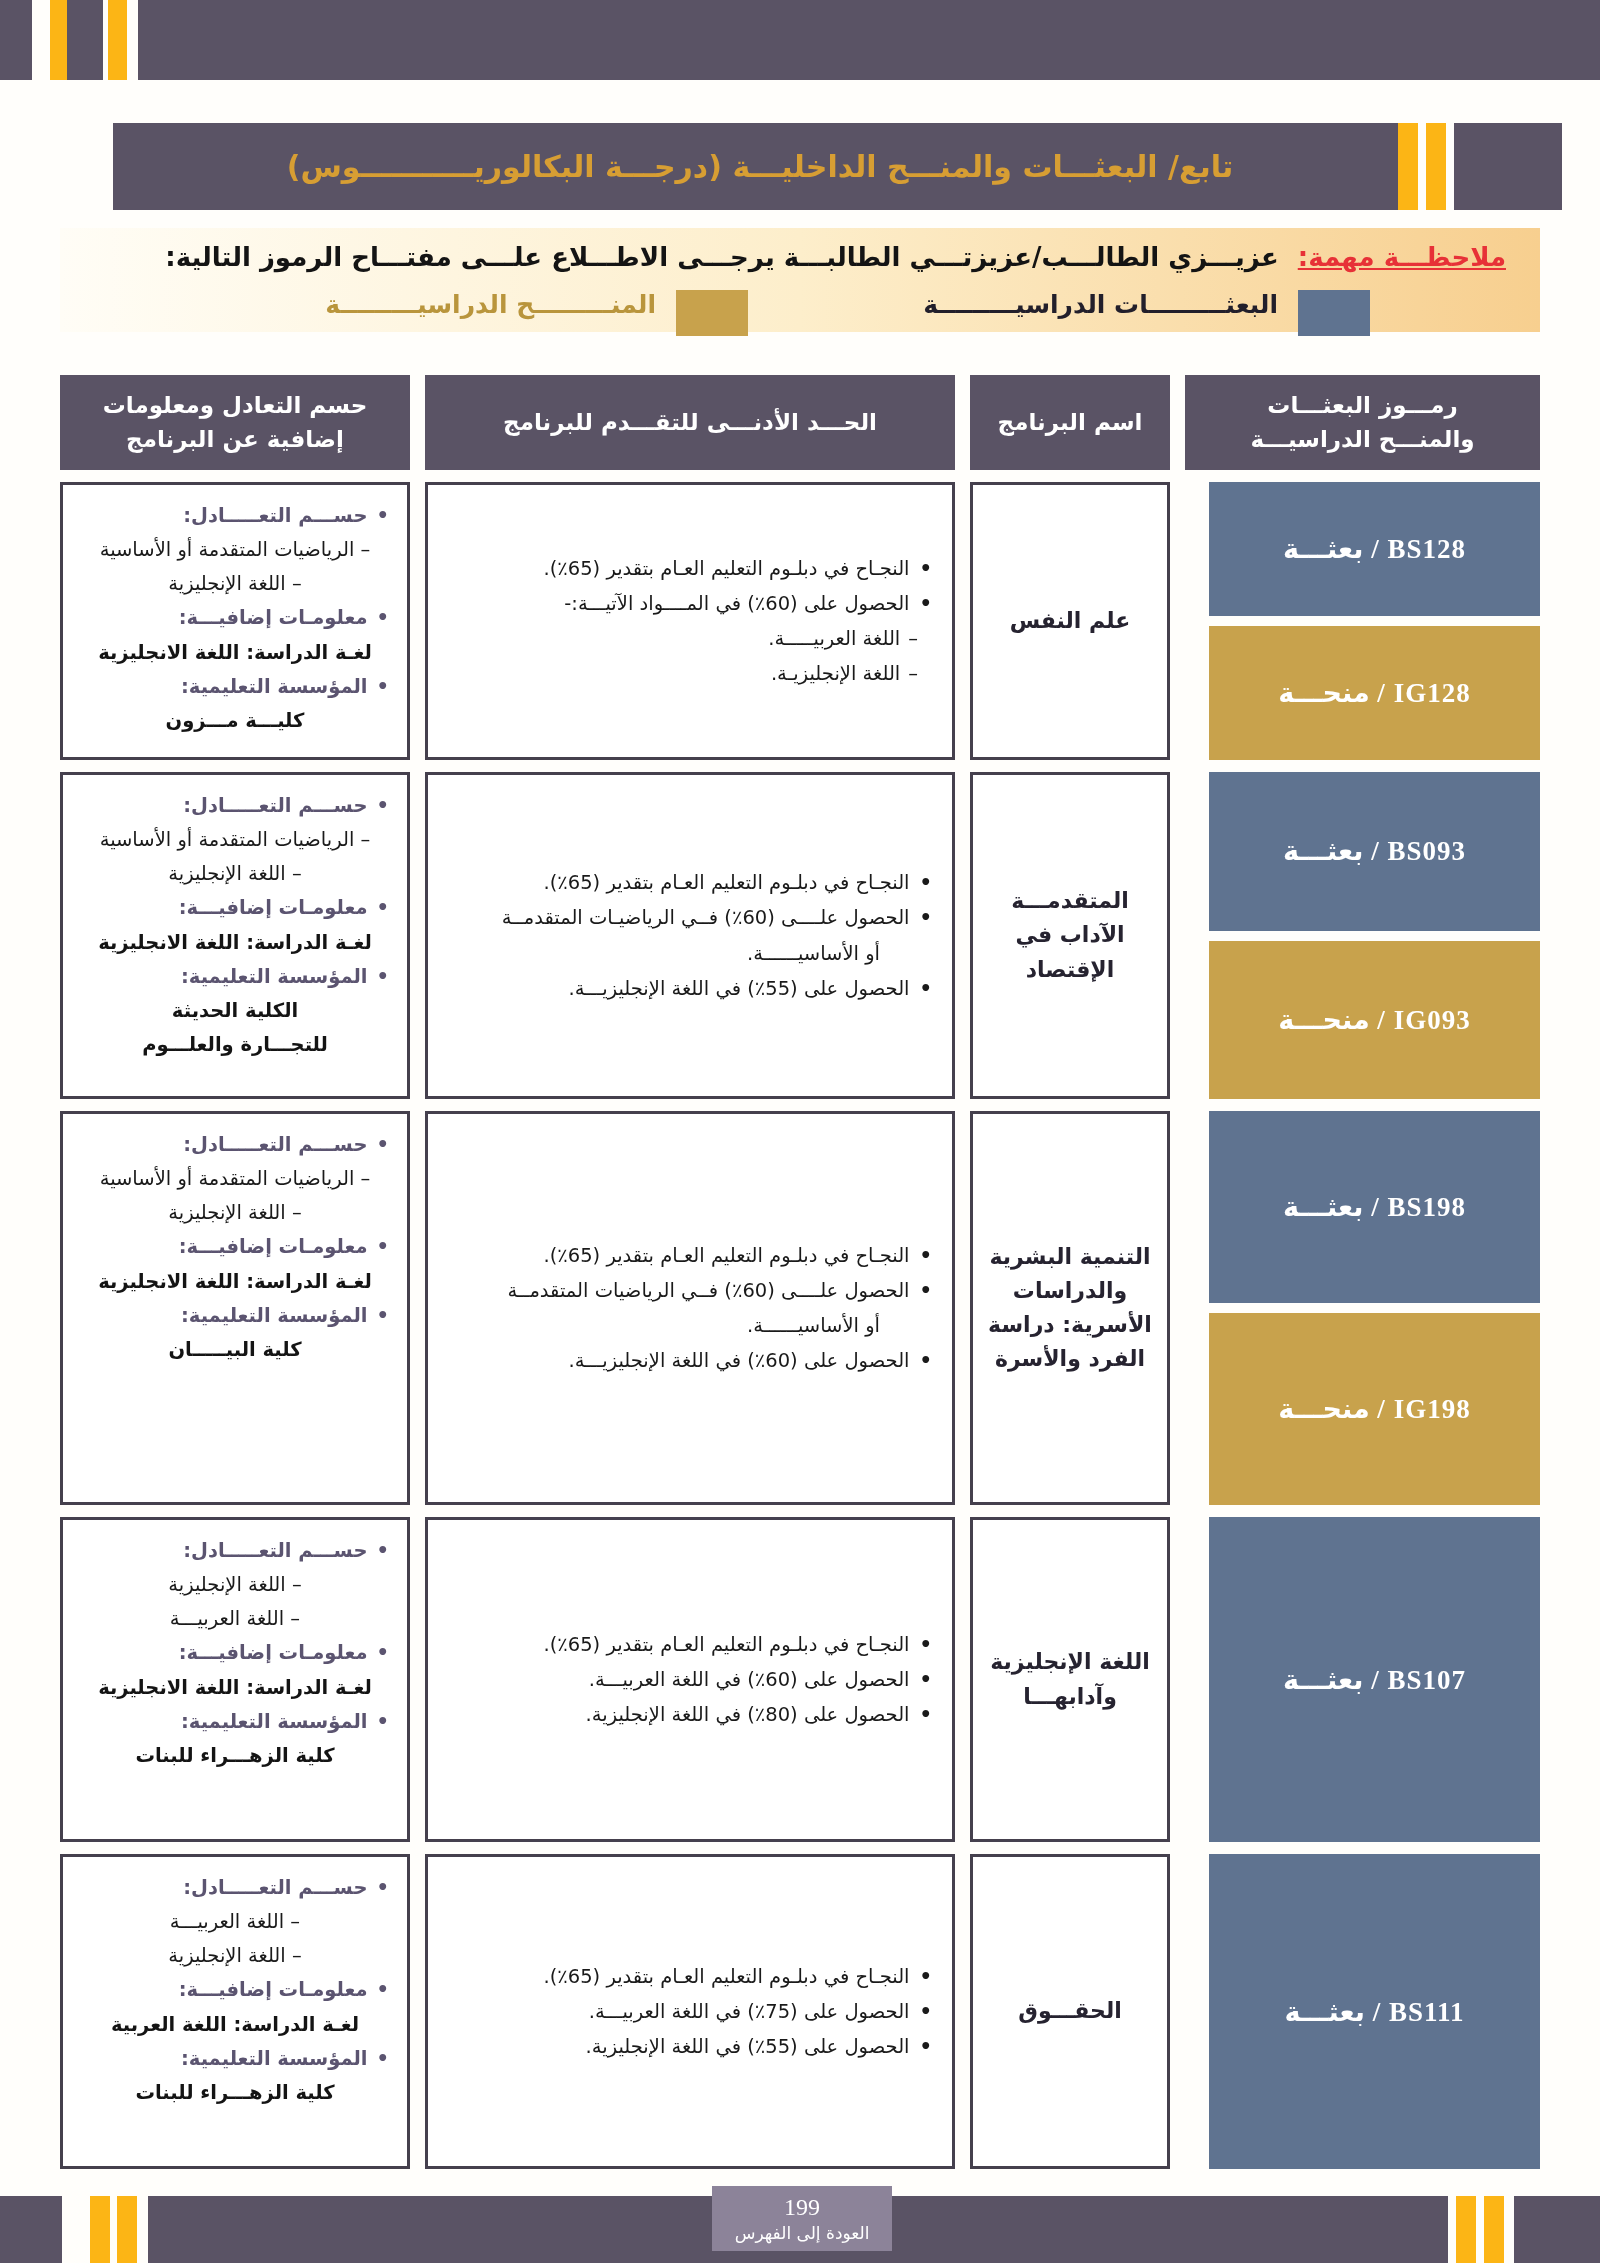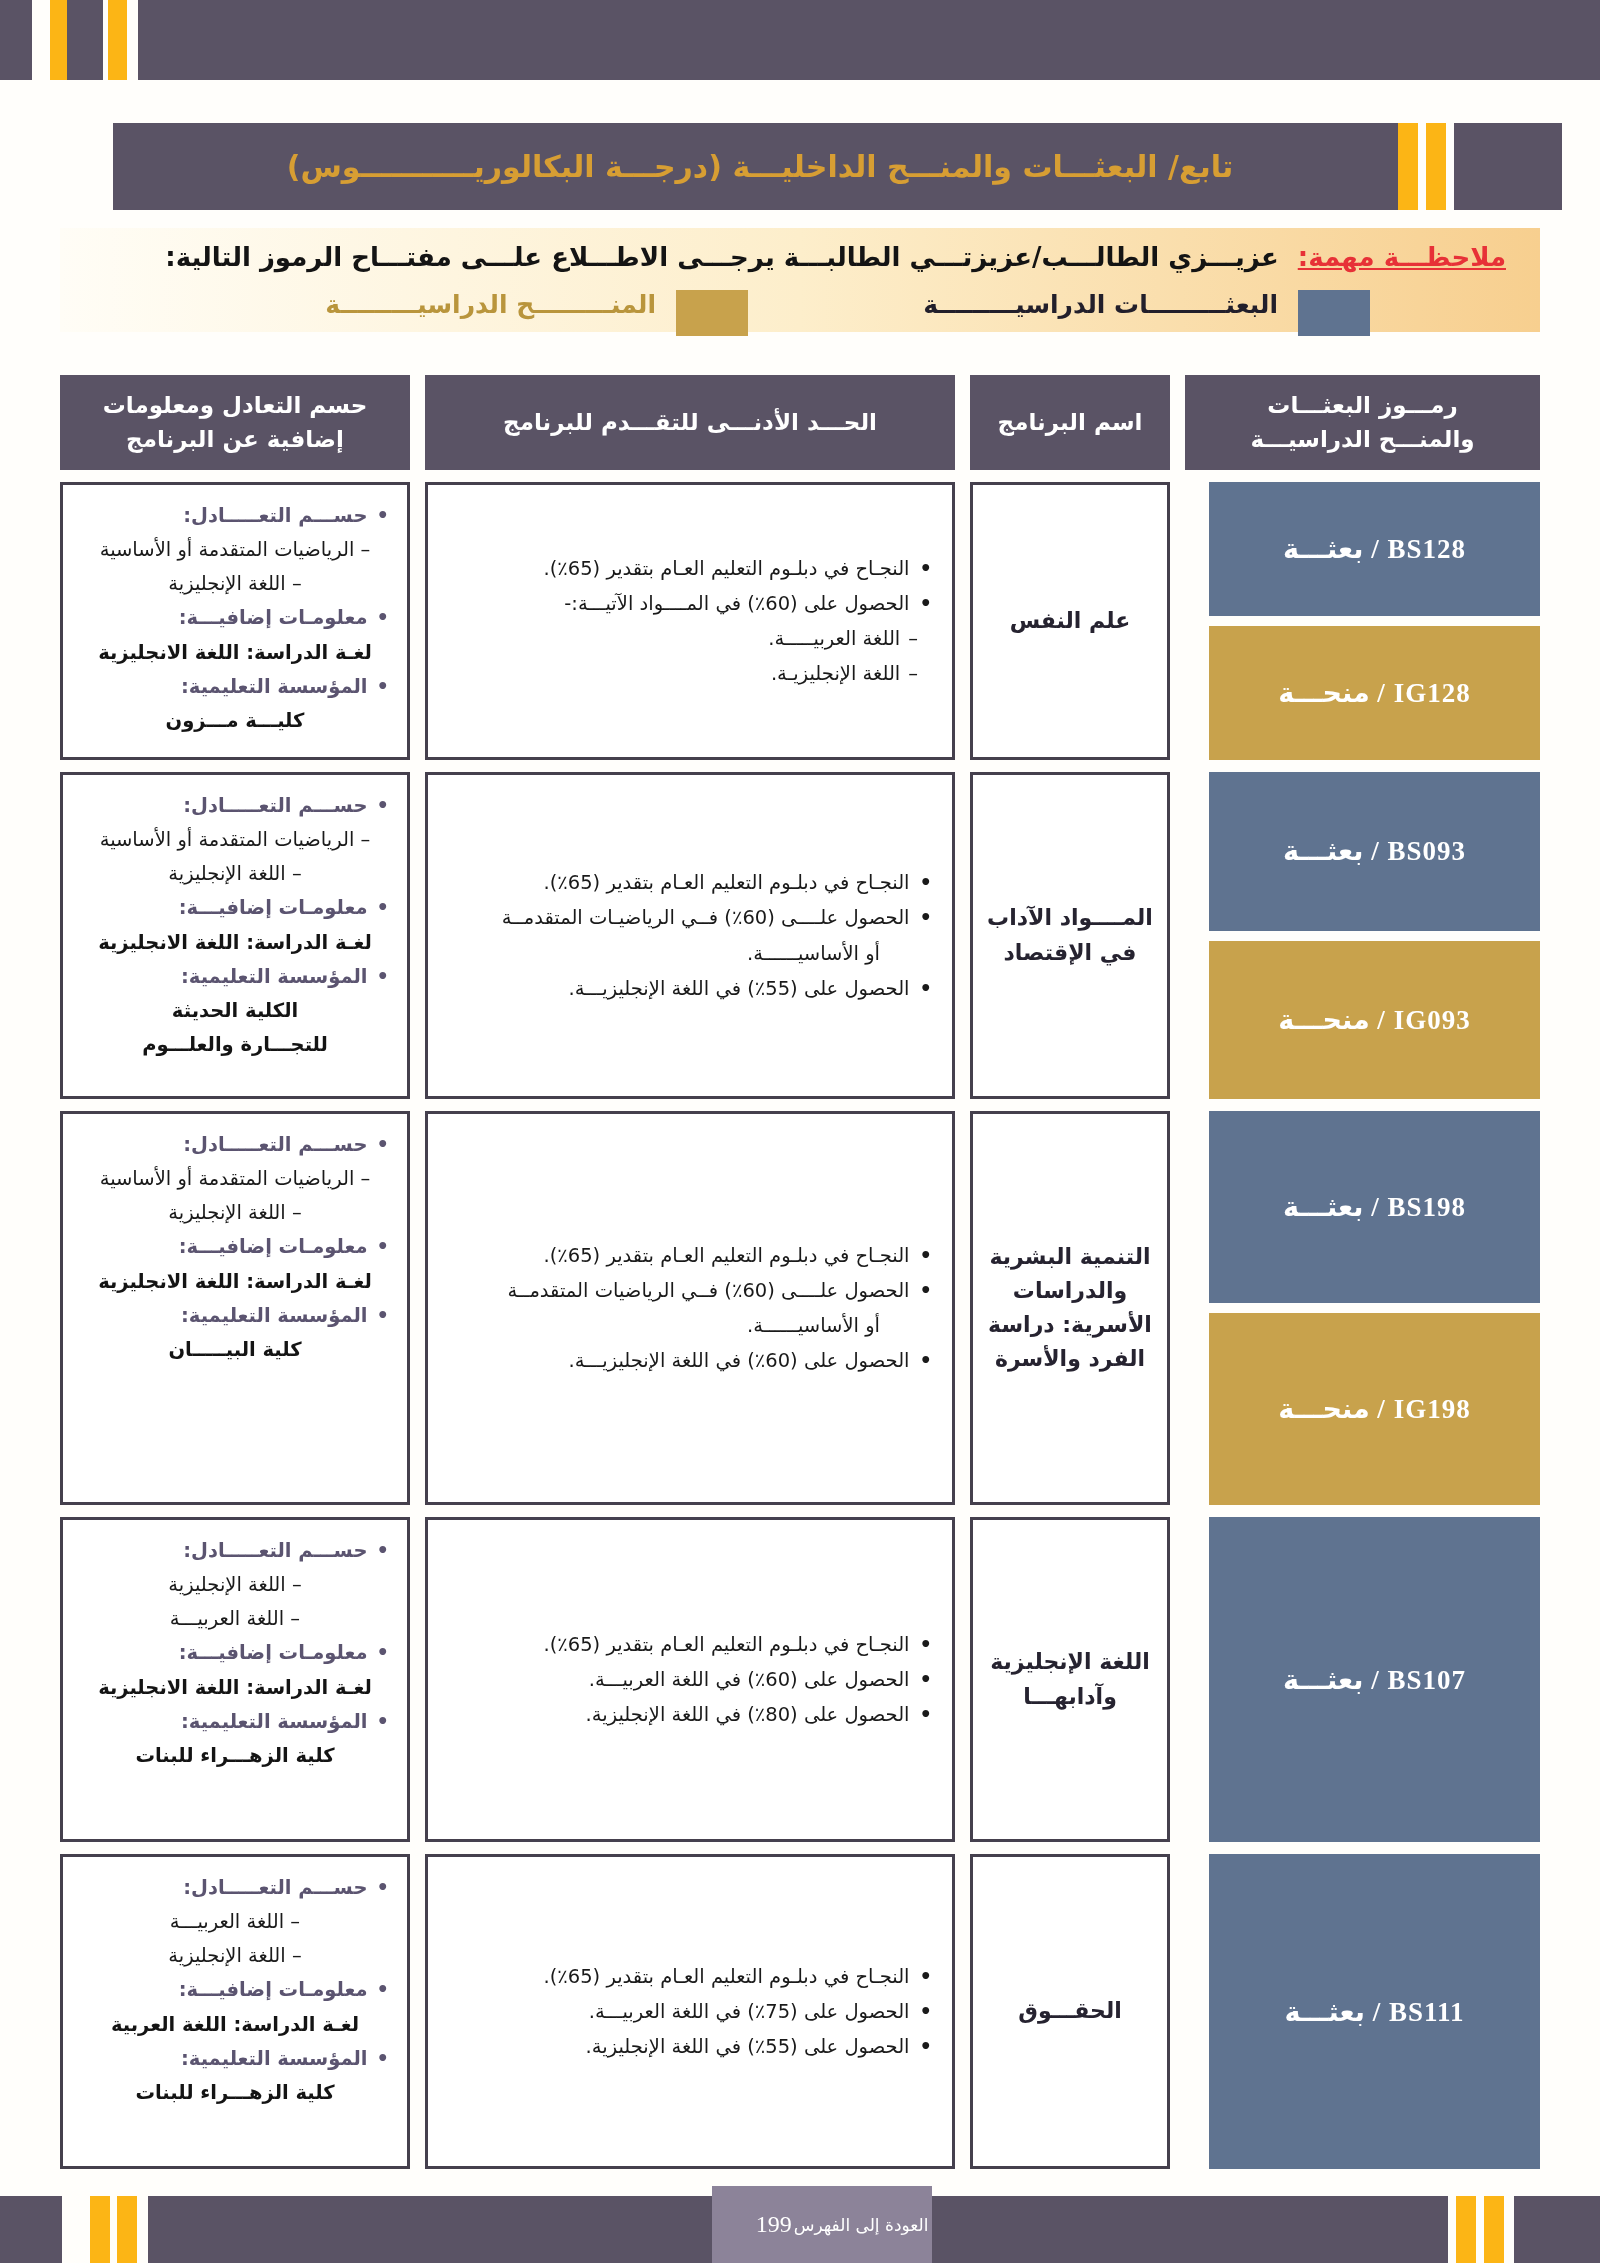--- a/index.html
+++ b/index.html
@@ -66,23 +66,23 @@
   .tie-line.bold{font-weight:bold;text-align:center;color:#141414;}
 
   
   .footer-bar{left:0;top:2196px;width:1600px;height:67px;background:var(--purple);}
   .footer-bar .c1{left:62px;width:28px;} .footer-bar .y1{left:90px;width:20px;}
   .footer-bar .c2{left:110px;width:7px;} .footer-bar .y2{left:117px;width:20px;}
   .footer-bar .c3{left:137px;width:11px;}
   .footer-bar .c4{left:1448px;width:8px;} .footer-bar .y3{left:1456px;width:20px;}
   .footer-bar .c5{left:1476px;width:8px;} .footer-bar .y4{left:1484px;width:20px;}
   .footer-bar .c6{left:1504px;width:10px;}
-  .footer-tab{left:712px;top:2186px;width:180px;height:77px;background:var(--purple-light);
-              color:#ffffff;display:flex;flex-direction:row;align-items:center;
-              justify-content:center;gap:2px;z-index:2;padding-left:40px;}
+  .footer-tab{left:712px;top:2186px;width:180px;height:65px;background:var(--purple-light);
+              color:#ffffff;display:flex;flex-direction:column;align-items:center;
+              justify-content:center;gap:2px;z-index:2;}
   .page-number{font-family:"Liberation Serif","DejaVu Serif",serif;font-size:24px;}
   .back-link{font-size:17px;direction:rtl;cursor:pointer;}
 </style>
 </head>
 <body>
 
 <div class="page">
 
   <div class="abs top-bar">
     <div class="cut c1"></div>
@@ -143,21 +143,21 @@
         <div class="tie-line bold">لغـة الدراسة: اللغة الانجليزية</div>
         <div class="tie-line header">المؤسسة التعليمية:</div>
         <div class="tie-line bold">كليـــة مـــزون</div>
       </div>
 
   <div class="codes-cell">
         <div class="code-block scholarship">BS093  /  بعثـــة</div>
         <div class="code-block grant">IG093  /  منحـــة</div>
       </div>
   <div class="cell program-cell">
-    <span>المــــواد الآداب في الإقتصاد</span>
+    <span>المتقدمـــة الآداب في الإقتصاد</span>
   </div>
   <div class="cell min-cell">
         <div class="min-line bullet">النجـاح في دبلـوم التعليم العـام بتقدير (65٪).</div>
         <div class="min-line bullet">الحصول علــــى (60٪) فــي الرياضيـات المتقدمــة</div>
         <div class="min-line cont">أو الأساسيــــــة.</div>
         <div class="min-line bullet">الحصول على (55٪) في اللغة الإنجليزيـــة.</div>
       </div>
   <div class="cell tie-cell">
         <div class="tie-line header">حســـم التعـــــادل:</div>
         <div class="tie-line dash">الرياضيات المتقدمة أو الأساسية</div>

